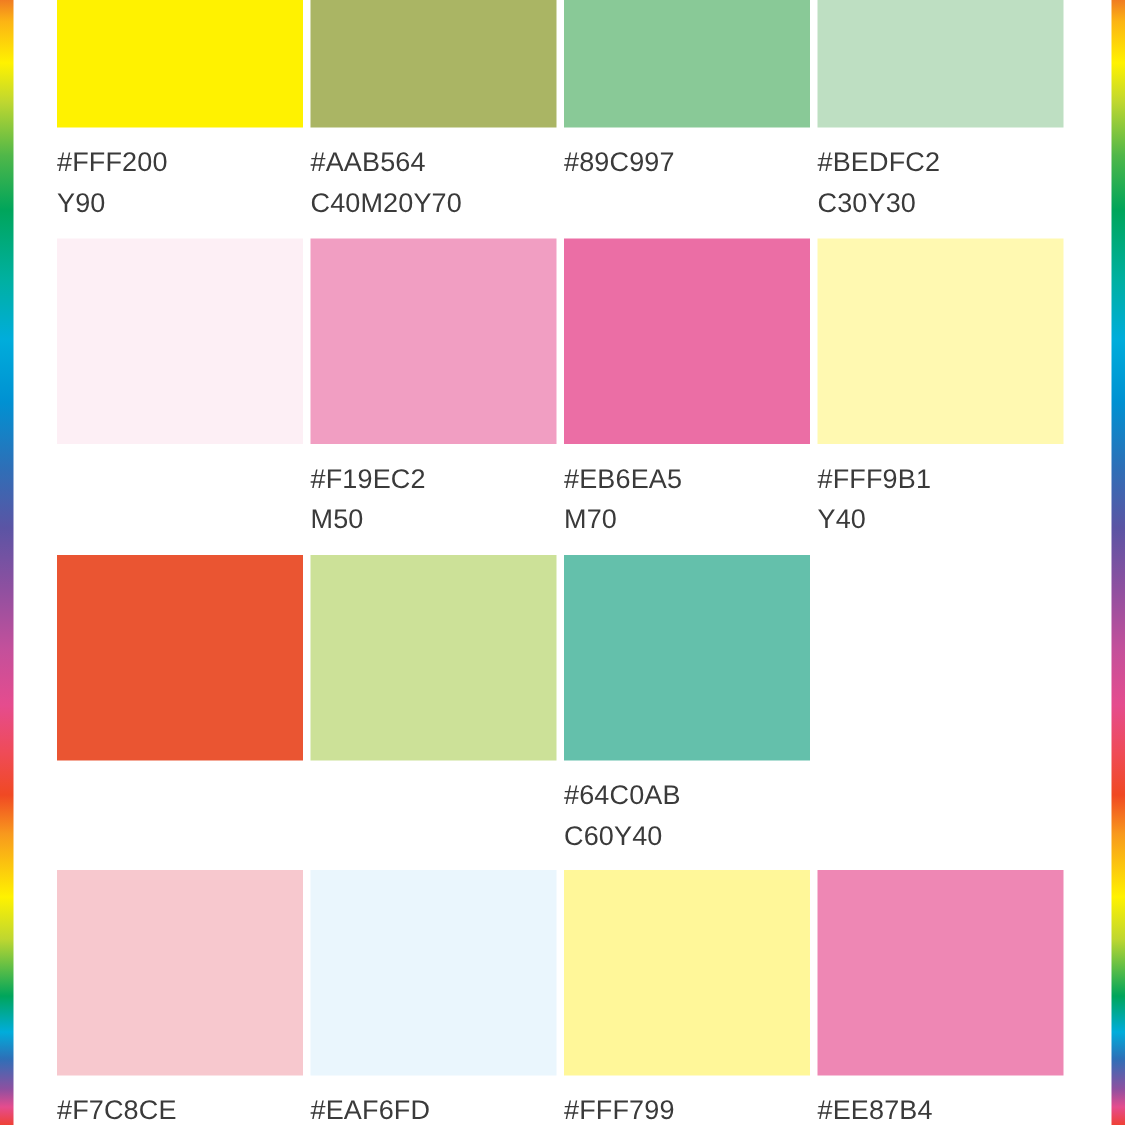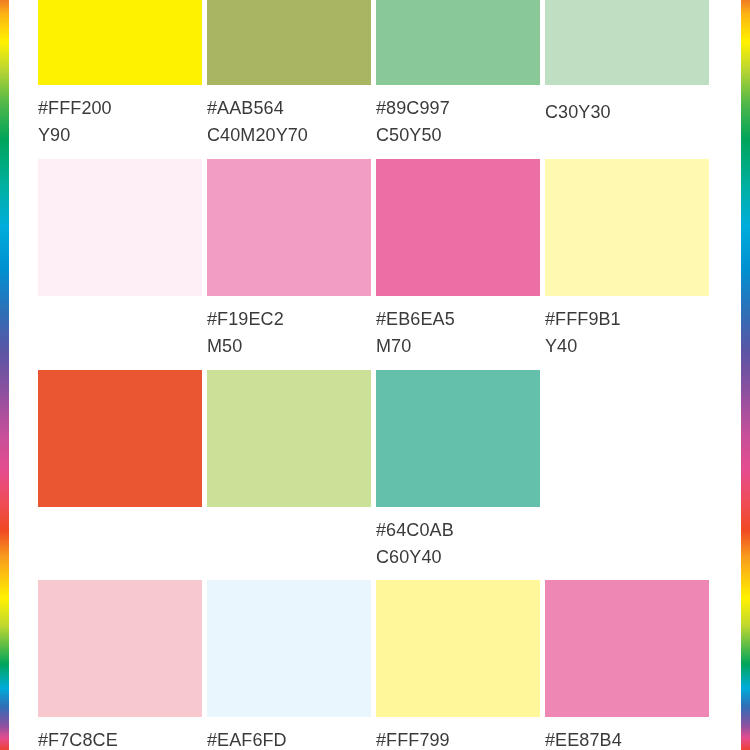--- a/index.html
+++ b/index.html
@@ -107,26 +107,26 @@
           <div class="swatch" style="background: rgb(170, 181, 100);"></div>
           <div class="labels">
             <span class="hex">#AAB564</span>
             <span class="cmyk">C40M20Y70</span>
           </div>
         </div>
         <div class="cell">
           <div class="swatch" style="background: rgb(137, 201, 151);"></div>
           <div class="labels">
             <span class="hex">#89C997</span>
-            <span class="cmyk">C50Y50</span>
           </div>
         </div>
         <div class="cell">
           <div class="swatch" style="background: rgb(190, 223, 194);"></div>
           <div class="labels">
+            <span class="hex">#BEDFC2</span>
             <span class="cmyk">C30Y30</span>
           </div>
         </div>
       </div>
       <div class="row">
         <div class="cell">
           <div class="swatch" style="background: rgb(253, 239, 245);"></div>
         </div>
         <div class="cell">
           <div class="swatch" style="background: rgb(241, 158, 194);"></div>

